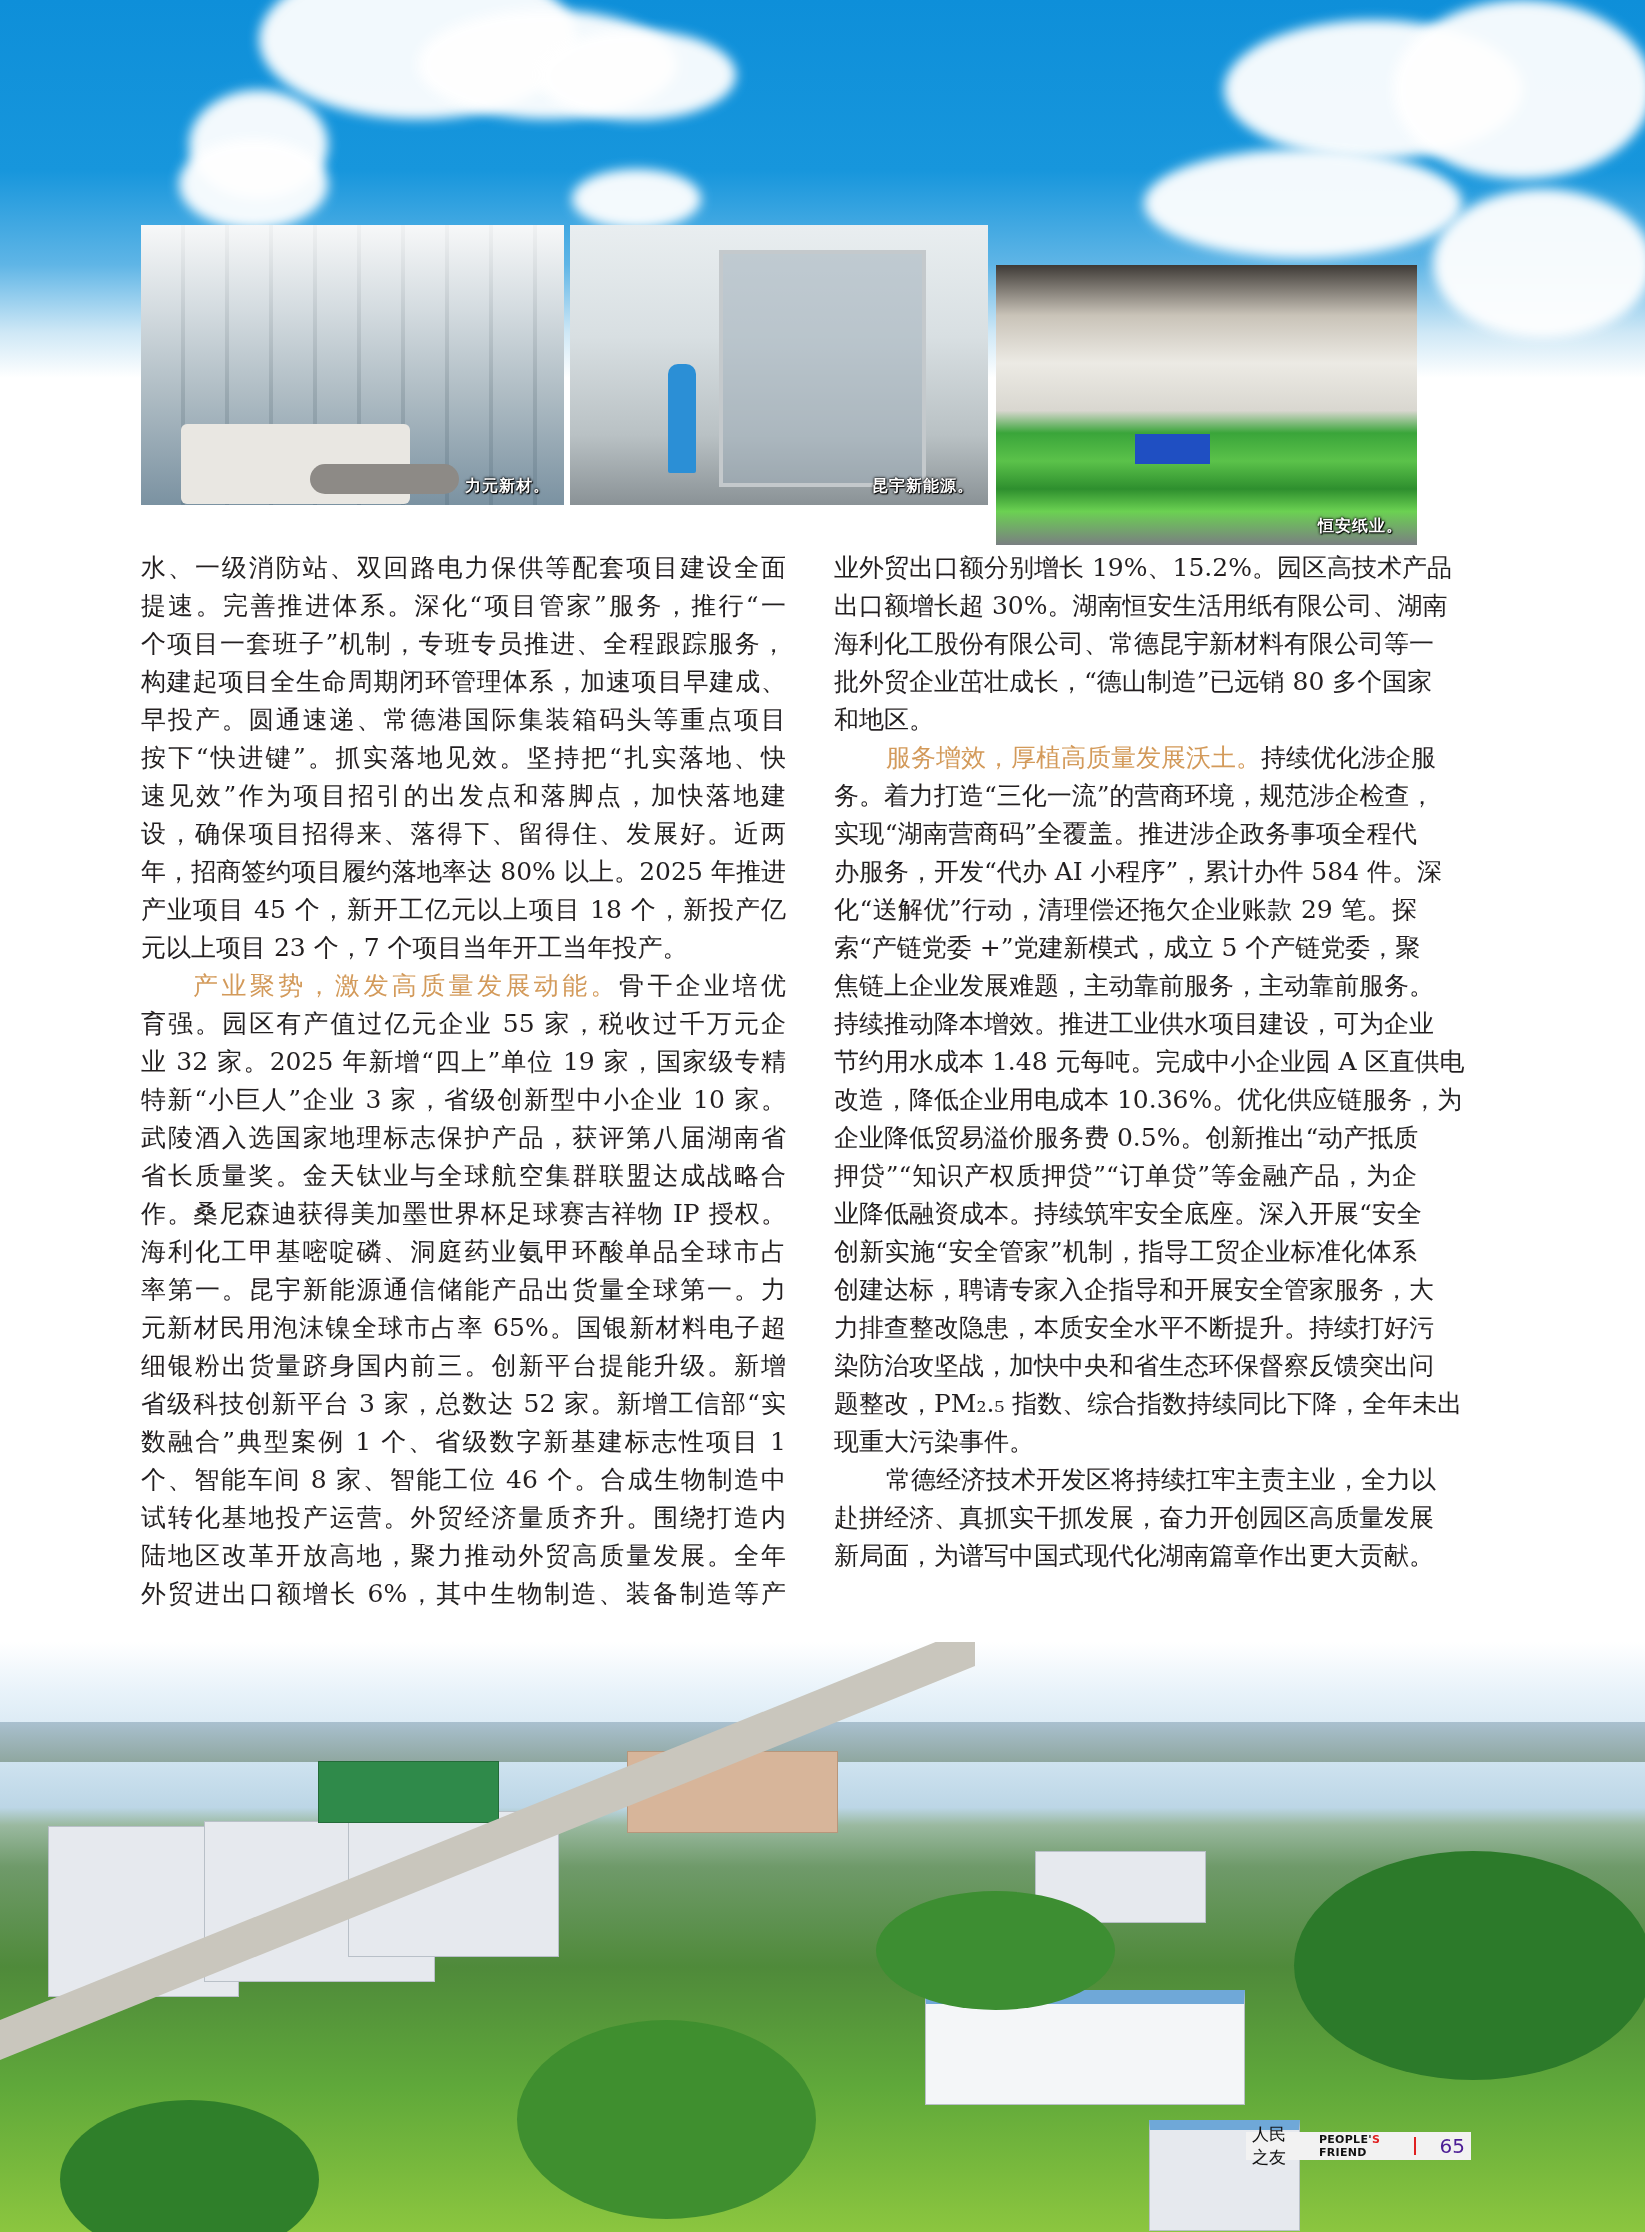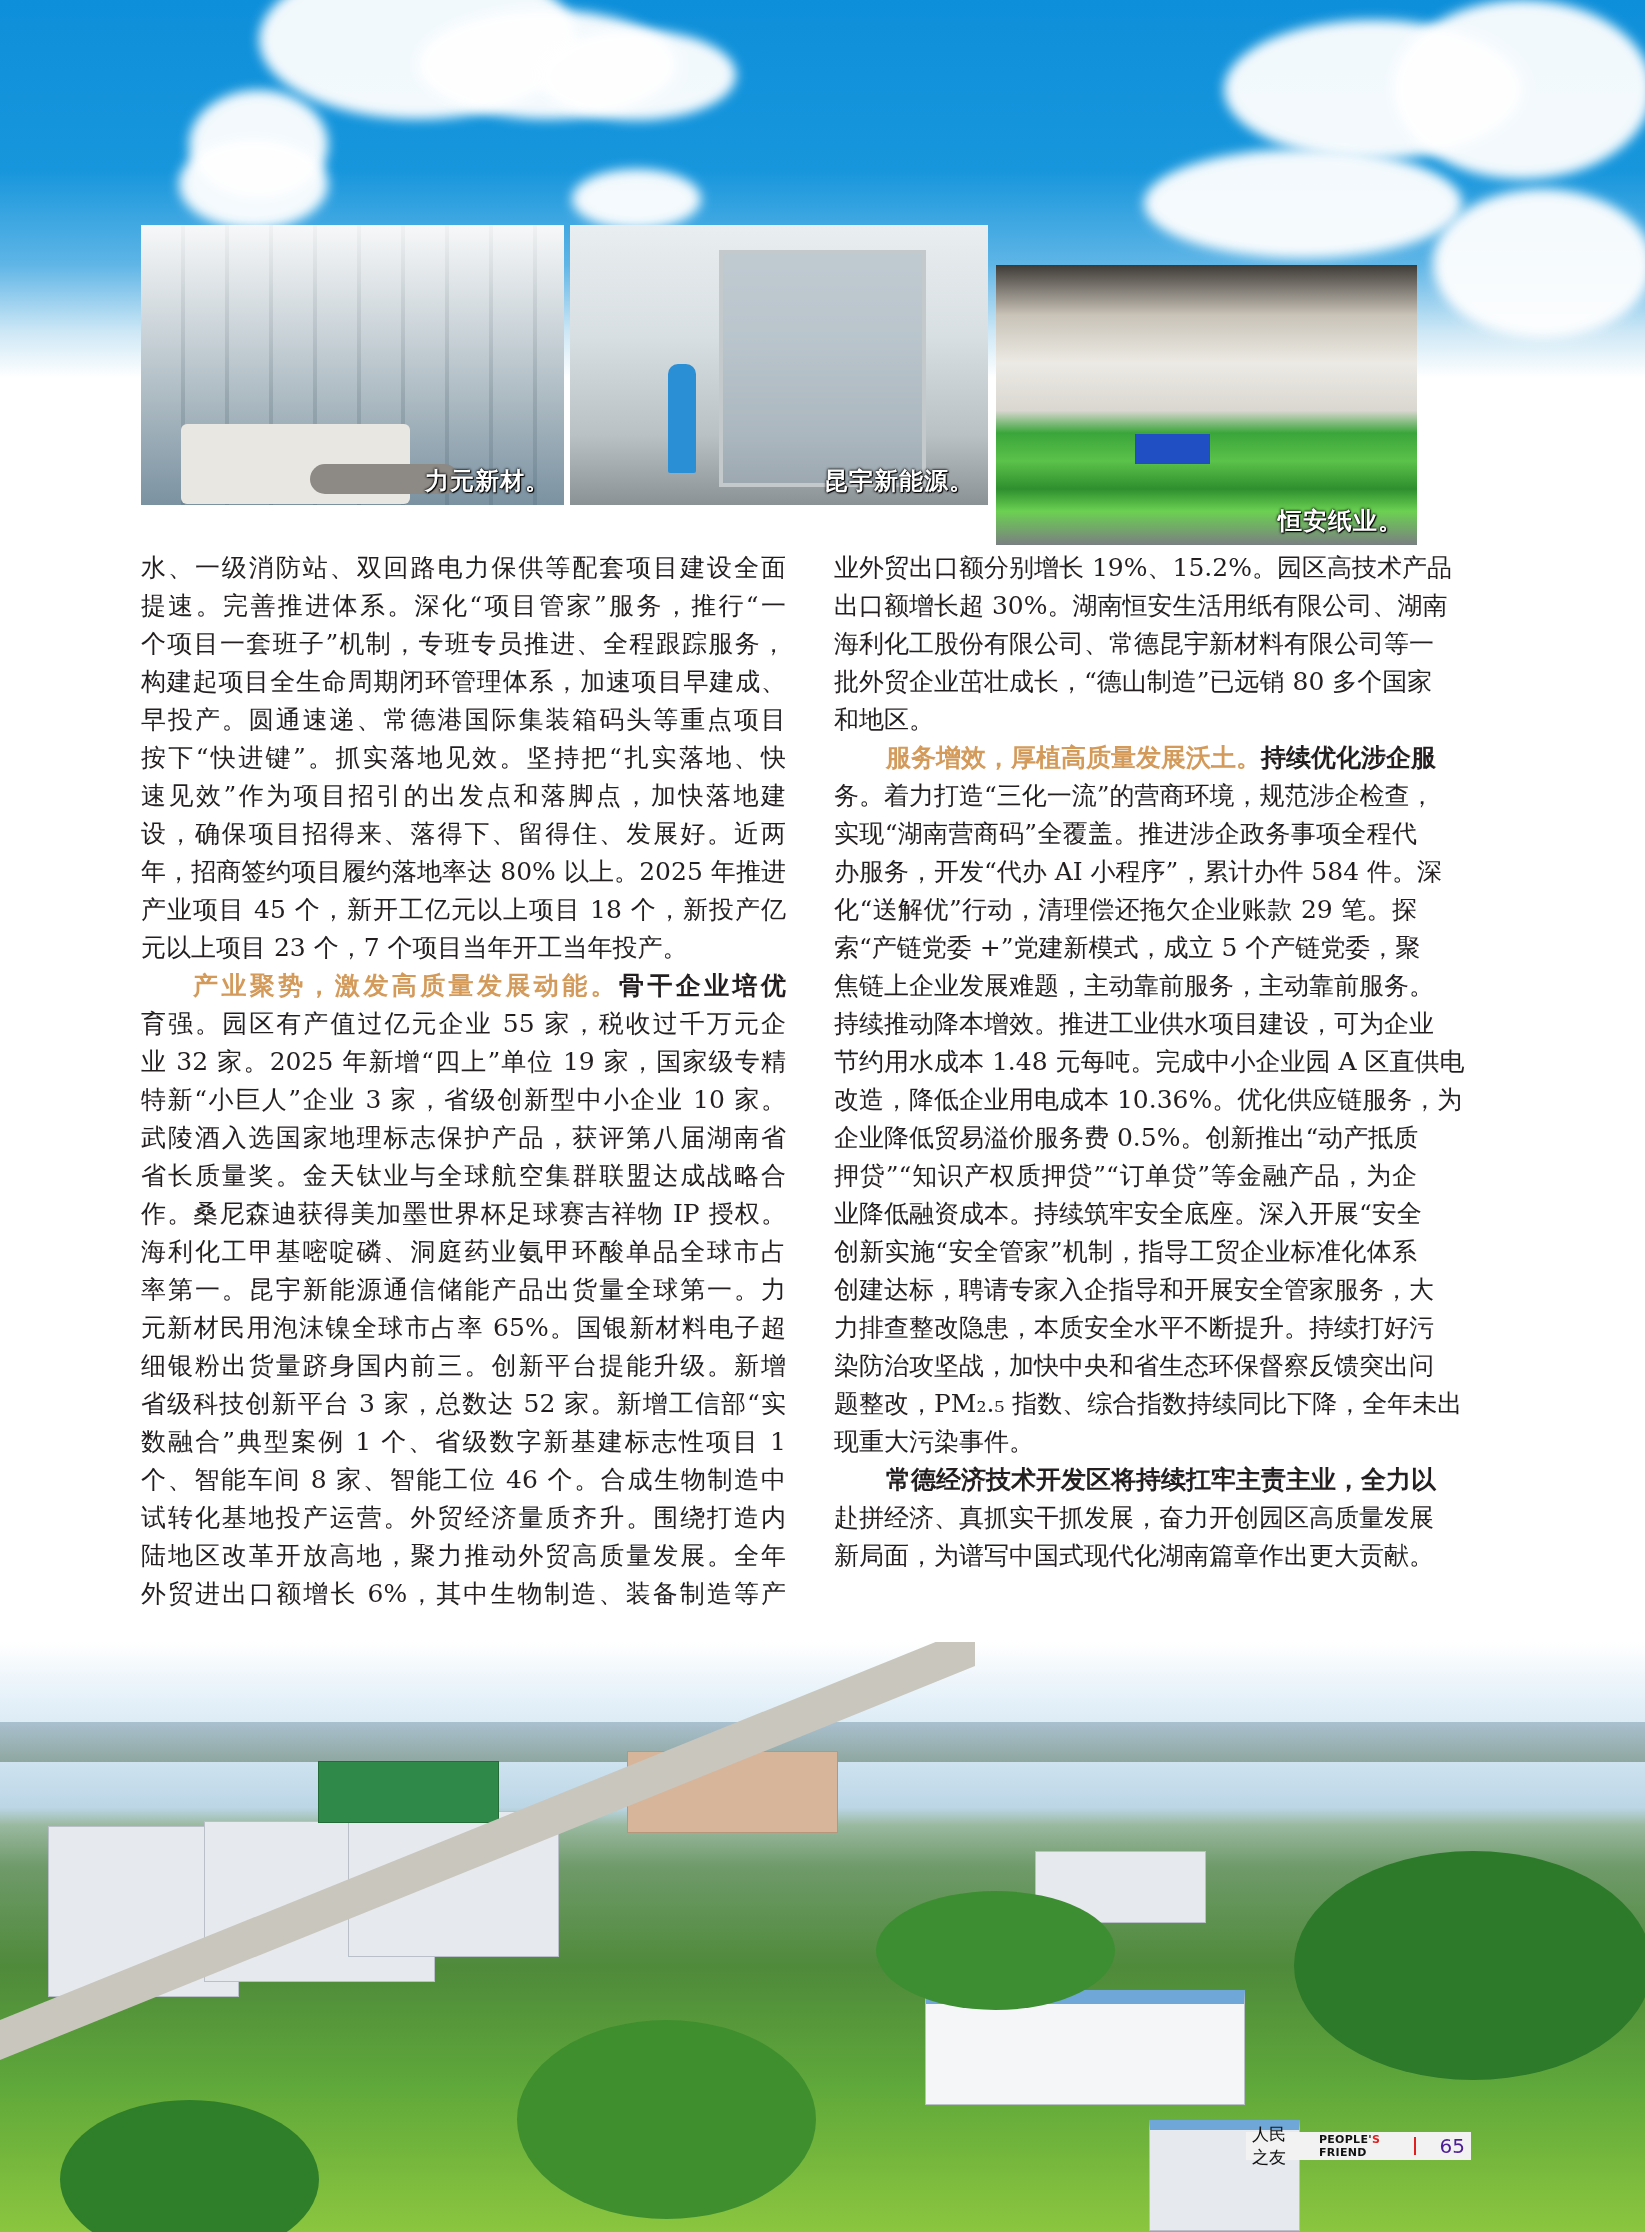--- a/index.html
+++ b/index.html
@@ -15,31 +15,31 @@
   }
   .cloud { position:absolute; background:#ffffff; border-radius:50%; filter:blur(6px); opacity:.95; }
   .photo {
     position:absolute; top:225px; height:280px; overflow:hidden;
     border:0;
   }
   .photo .scene { position:absolute; inset:0; }
   .caption {
     position:absolute; right:14px; bottom:8px;
     font-family:"DejaVu Sans","Liberation Sans",sans-serif;
-    font-size:24px; color:#ffffff; font-weight:bold;
+    font-size:16px; color:#ffffff; font-weight:bold;
     text-shadow:0 0 3px #000,0 0 2px #000,1px 1px 1px #000;
     letter-spacing:1px;
   }
   .col {
     position:absolute; top:549px;
     font-size:25px; line-height:38px; color:#231f20;
     text-align:justify; text-align-last:justify;
   }
   .col .line { display:block; white-space:nowrap; text-align:justify; text-align-last:justify; }
-  .col .indent { padding-left:52px;font-weight:bold; }
+  .col .indent { padding-left:52px; }
   .lead { color:#d39a5a; }
   .col-left { left:141px; width:645px; }
   .col-right { left:834px; width:583px; }
   .aerial {
     position:absolute; left:0; top:1642px; width:1646px; height:591px; overflow:hidden;
     background:linear-gradient(to bottom,#ffffff 0%,#e9f3fa 8%,#cfe3f0 20%,#bcd6e6 28%,#9ab9a0 31%,#6f9a6a 38%,#4f8a3a 55%,#5fa83a 75%,#8cc63f 100%);
   }
   .bldg { position:absolute; background:#e6e9ee; border:1px solid #b9c0c8; }
   .tree { position:absolute; border-radius:50%; background:#2f7a27; }
   .road { position:absolute; background:#c9c6bd; }

